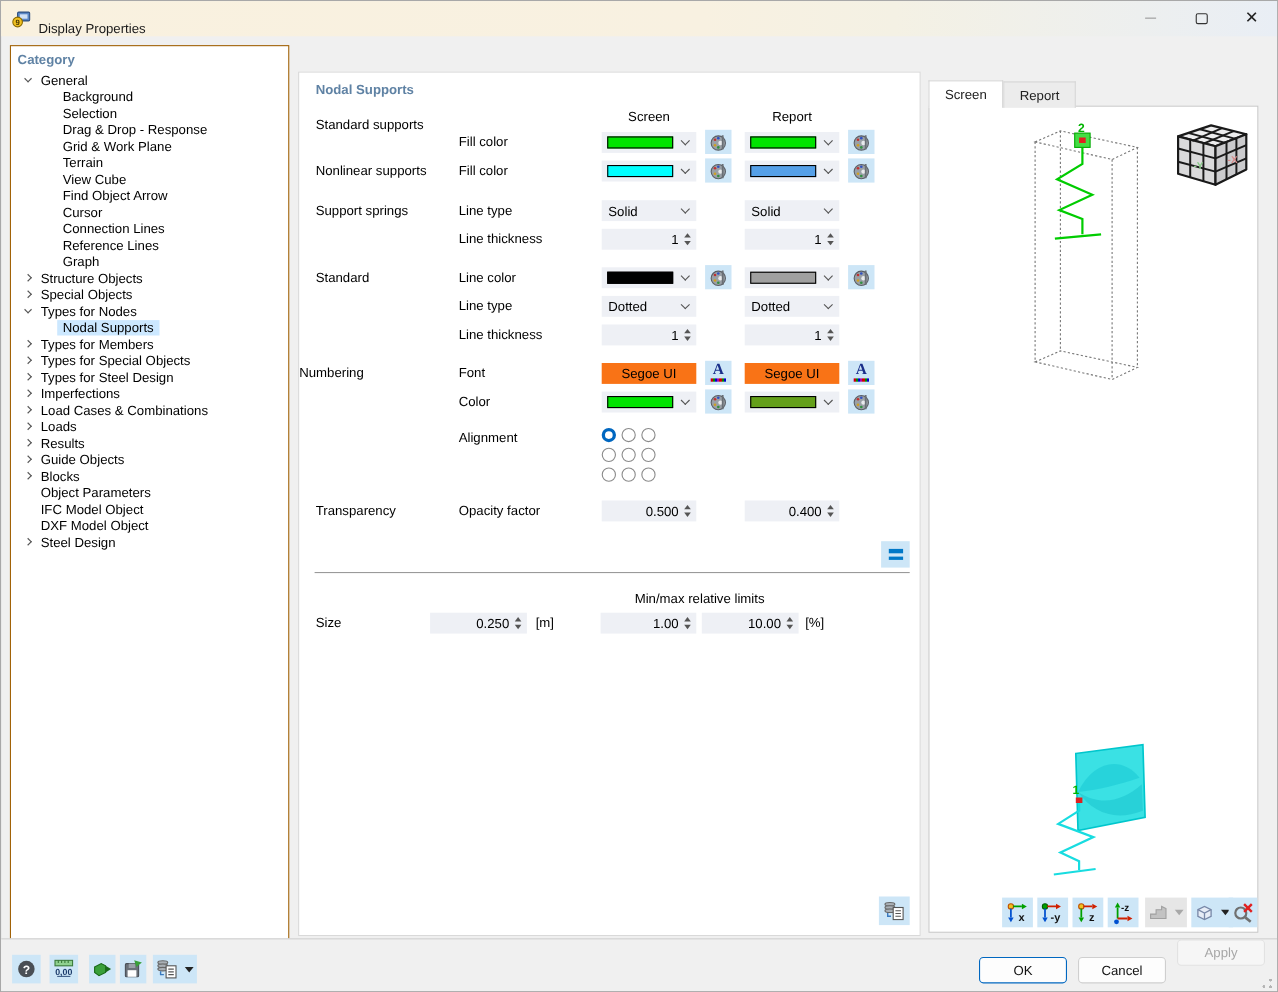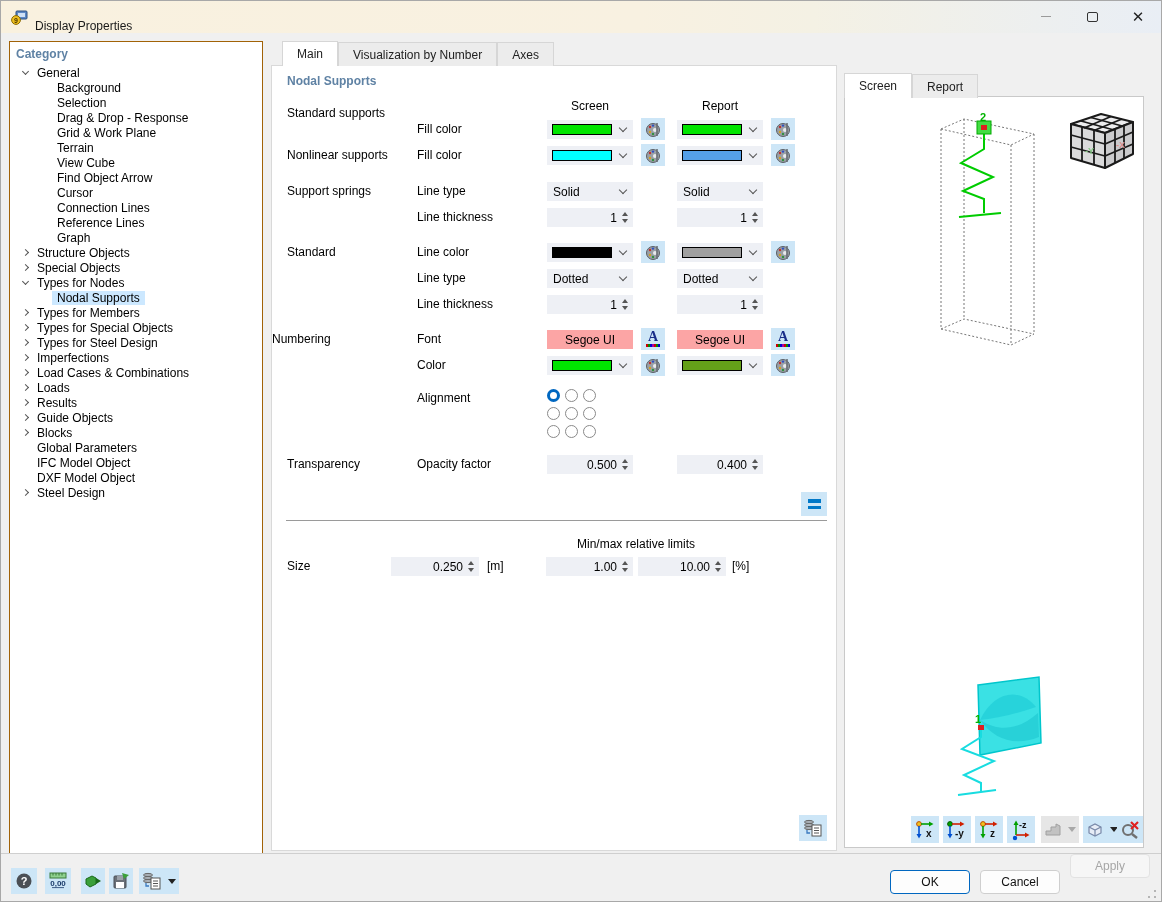--- a/index.html
+++ b/index.html
@@ -38,21 +38,21 @@
   .ctl{position:absolute;height:19px;background:#eef0f5;display:flex;align-items:center;font-size:12px;color:#000;}
   .dchev{width:6px;height:6px;border-right:1.4px solid #555;border-bottom:1.4px solid #555;transform:rotate(45deg);margin:-3px 7px 0 0;flex:0 0 6px;}
   .swatch{flex:1;height:11px;border:1px solid #000;margin:0 8px 0 5px;}
   .ddtxt{flex:1;padding-left:6px;}
   .num{flex:1;text-align:right;padding-right:4px;}
   .arr{display:flex;flex-direction:column;align-items:center;margin-right:4px;flex:0 0 8px;}
   .arr i{display:block;width:0;height:0;border-left:3px solid transparent;border-right:3px solid transparent;}
   .arr .up{border-bottom:4px solid #555;margin-bottom:3px;}
   .arr .dn{border-top:4px solid #555;}
   .ibtn{position:absolute;background:#cde6f7;display:flex;align-items:center;justify-content:center;}
-  .fontbtn{position:absolute;height:19px;background:#fca5a5;display:flex;align-items:center;justify-content:center;font-size:12px;}
+  .fontbtn{position:absolute;height:19px;background:#f97316;display:flex;align-items:center;justify-content:center;font-size:12px;}
   .abig{font-family:"Liberation Serif","DejaVu Serif",serif;font-weight:bold;color:#1a2f8a;font-size:14px;line-height:12px;}
   .adots{width:14px;height:3px;margin-top:1px;background:repeating-linear-gradient(90deg,#c00 0 2px,#080 2px 4px,#00c 4px 6px,#a0a 6px 8px);}
   .radgrid{position:absolute;display:grid;grid-template-columns:repeat(3,13px);grid-auto-rows:13px;gap:5px;}
   .radio{width:13px;height:13px;border-radius:50%;border:1px solid #8a8a8a;background:#fff;}
   .radio.on{border:3.5px solid #0067c0;background:#fff;}
   .divline{position:absolute;height:1px;background:#9a9a9a;}
   
   #footer{position:absolute;left:0;top:852px;width:100%;height:50px;background:#f0f0f0;border-top:1px solid #cfcfcf;}
   .btn{position:absolute;width:80px;height:24px;border-radius:4px;background:#fdfdfd;border:1px solid #cfcfcf;font-size:12px;display:flex;align-items:center;justify-content:center;color:#111;}
   .btn.def{border:1px solid #0067c0;}
@@ -217,50 +217,39 @@
           <span class="tlb" style="margin-left: 0px;">Guide Objects</span>
         </div>
         <div class="trow">
           <span class="tch">
             <i class="chev right"></i>
           </span>
           <span class="tlb" style="margin-left: 0px;">Blocks</span>
         </div>
         <div class="trow">
           <span class="tch"></span>
-          <span class="tlb" style="margin-left: 0px;">Global Parameters</span>
+          <span class="tlb" style="margin-left: 0px;">Object Parameters</span>
         </div>
         <div class="trow">
           <span class="tch"></span>
           <span class="tlb" style="margin-left: 0px;">IFC Model Object</span>
         </div>
         <div class="trow">
           <span class="tch"></span>
           <span class="tlb" style="margin-left: 0px;">DXF Model Object</span>
         </div>
         <div class="trow">
           <span class="tch">
             <i class="chev right"></i>
           </span>
           <span class="tlb" style="margin-left: 0px;">Steel Design</span>
         </div>
       </div>
   </div>
 
-  <div class="tabrow" style="left:281px;top:40px;z-index:2">
-    <div class="tab active">
-        <span>Main</span>
-      </div>
-    <div class="tab">
-        <span>Visualization by Number</span>
-      </div>
-    <div class="tab">
-        <span>Axes</span>
-      </div>
-  </div>
 
   <div id="content"></div>
 
   <div class="secttl" style="left:286px;top:73px">Nodal Supports</div>
   <div class="colhdr" style="left:546px;top:98px">Screen</div>
   <div class="colhdr" style="left:676px;top:98px">Report</div>
 
   <span class="lbl" style="left:286px;top:105px">Standard supports</span>
   <span class="lbl" style="left:416px;top:121px">Fill color</span>
   <div class="ctl" style="left:546px;top:119px;width:86px">

